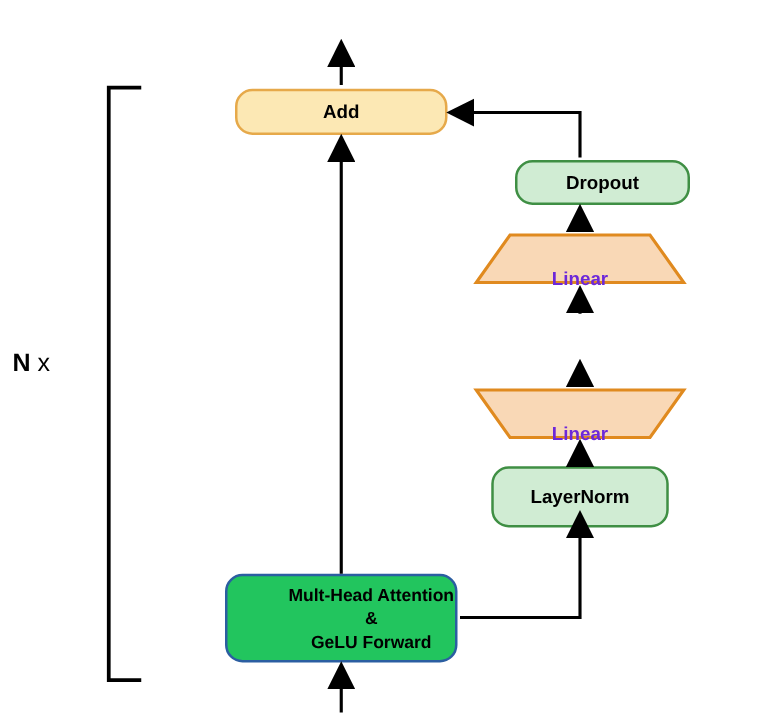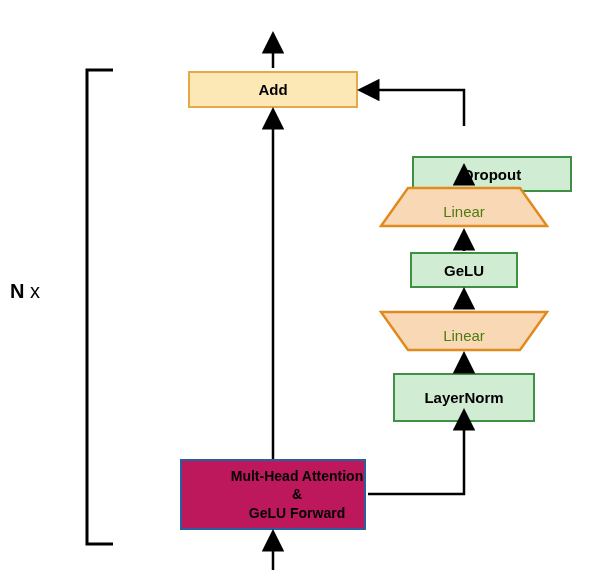--- a/index.html
+++ b/index.html
@@ -16,55 +16,56 @@
   }
   .node {
     position: absolute;
     display: flex;
     align-items: center;
     justify-content: center;
     font-weight: bold;
     font-size: 15px;
     box-sizing: border-box;
     text-align: center;
+    border-radius: 14px;
   }
   .rect {
     border: 2px solid;
   }
   .add-node {
     background: #fce8b4;
     border-color: #e6a94a;
   }
   .green-node {
     background: #d0ecd3;
     border-color: #3f8f44;
   }
   .blue-node {
-    background: #be185d;
+    background: #22c55e;
     border-color: #2b5ea1;
     line-height: 1.3;
     padding-left: 48px;
   }
   .trapezoid-wrap {
     position: absolute;
   }
   .trapezoid-wrap svg {
     display: block;
   }
   .trap-label {
     position: absolute;
-    left: 0; top: 4px;
+    left: 0; top: 16px;
     width: 100%;
     height: 100%;
     display: flex;
     align-items: center;
     justify-content: center;
-    font-weight: normal;
+    font-weight: bold;
     font-size: 15px;
-    color: #4d7c0f;
+    color: #6d28d9;
   }
   .n-label {
     position: absolute;
     font-weight: bold;
     font-size: 20px;
   }
   .bracket {
     position: absolute;
   }
   .arrow {
@@ -81,34 +82,31 @@
   </div>
 
   <svg class="bracket" style="left:75px; top:68px;" width="40" height="478">
     <path d="M38 2 H12 V476 H38" fill="none" stroke="#000" stroke-width="3"></path>
   </svg>
 
   <div class="node rect add-node" style="left:188px; top:71px; width:170px; height:37px;">
     <span>Add</span>
   </div>
 
-  <div class="node rect green-node" style="left:412px; top:128px; width:160px; height:36px;margin-top:28px;">
+  <div class="node rect green-node" style="left:412px; top:128px; width:140px; height:36px;">
     <span>Dropout</span>
   </div>
 
   <div class="trapezoid-wrap" style="left:378px; top:185px; width:172px; height:44px;">
     <svg width="172" height="44">
       <polygon points="30,3 142,3 169,41 3,41" fill="#f9d8b6" stroke="#e08a1f" stroke-width="2.5"></polygon>
     </svg>
     <div class="trap-label">Linear</div>
   </div>
 
-  <div class="node rect green-node" style="left:410px; top:252px; width:108px; height:36px;">
-    <span>GeLU</span>
-  </div>
 
   <div class="trapezoid-wrap" style="left:378px; top:309px; width:172px; height:44px;">
     <svg width="172" height="44">
       <polygon points="3,3 169,3 142,41 30,41" fill="#f9d8b6" stroke="#e08a1f" stroke-width="2.5"></polygon>
     </svg>
     <div class="trap-label">Linear</div>
   </div>
 
   <div class="node rect green-node" style="left:393px; top:373px; width:142px; height:49px;">
     <span>LayerNorm</span>

